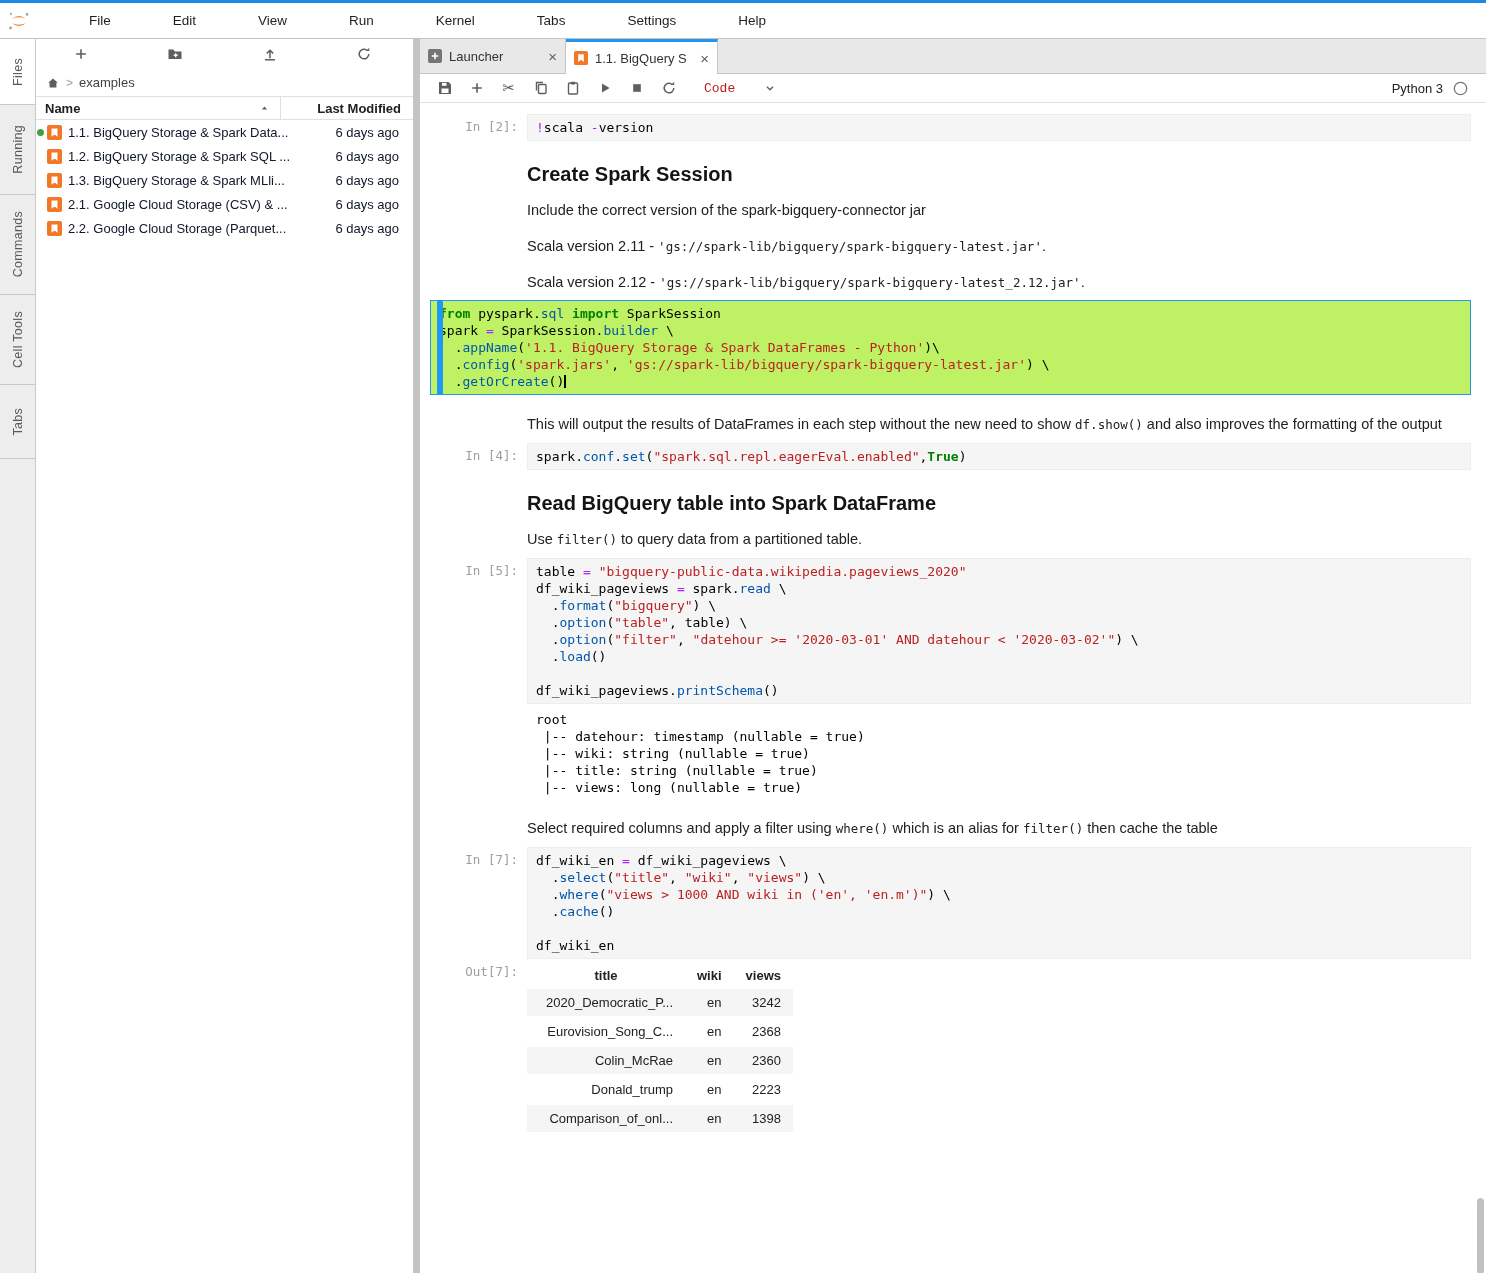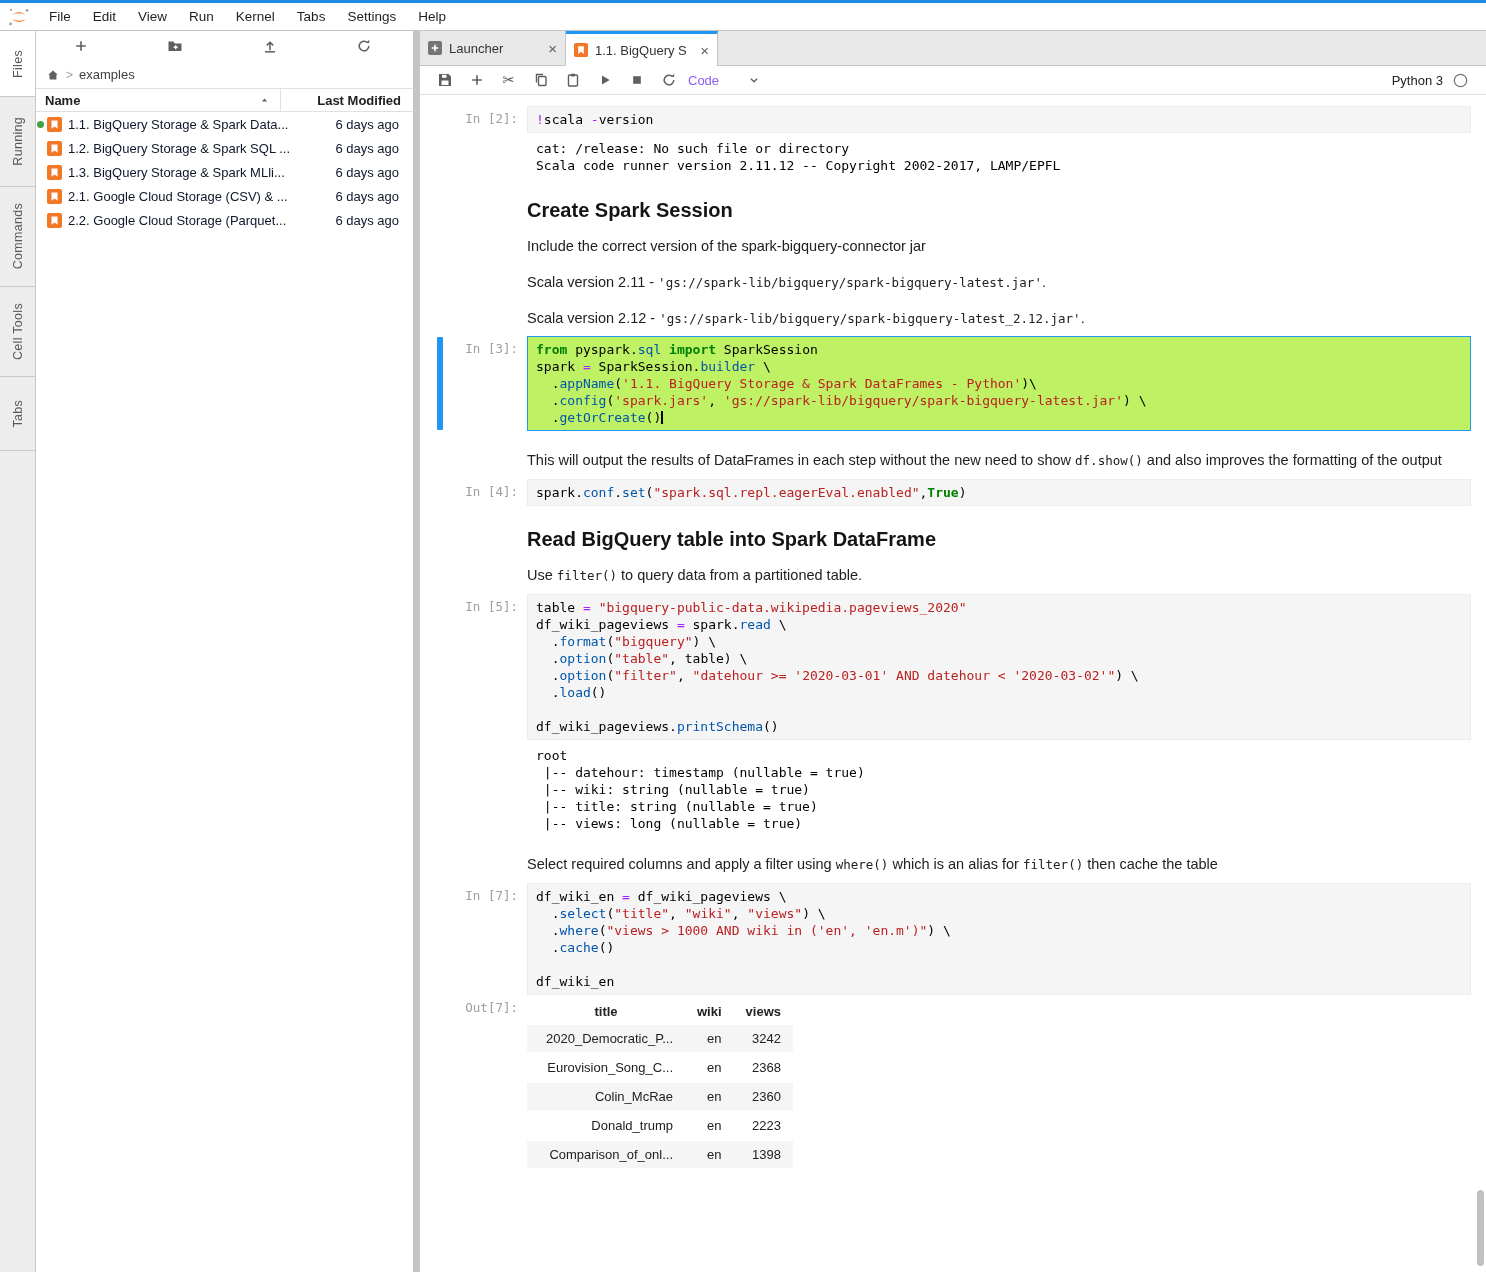--- a/index.html
+++ b/index.html
@@ -1,22 +1,22 @@
 <!DOCTYPE html>
 <html><head>
 <meta charset="utf-8">
 <style>
   * { box-sizing: border-box; }
   html,body { margin:0; width:1486px; height:1273px; overflow:hidden;
     font-family:"Liberation Sans",sans-serif; background:#fff; color:#212121; }
 
   
   .top-accent { height:3px; background:#1e88e5; }
-  .menubar { height:28px; display:flex; align-items:center; background:#fff;
-    border-bottom:1px solid #c4c4c4; }
+  .menubar { height:36px; display:flex; align-items:center; background:#fff;
+    border-bottom:1px solid #c4c4c4;gap:40px; }
   .logo { width:38px; display:flex; justify-content:center; align-items:center; }
   .menu-item { padding:0 11px; font-size:13.5px; color:#1f1f1f; cursor:default; }
 
   .app { display:flex; height:1241px; }
 
   
   .activity-bar { width:36px; background:#ededed; border-right:1px solid #c9c9c9;
     display:flex; flex-direction:column; }
   .vtab { display:flex; align-items:center; justify-content:center;
     border-bottom:1px solid #c9c9c9; }
@@ -59,22 +59,22 @@
     font-size:13px; color:#333; border-right:1px solid #c4c4c4; }
   .tab-label { flex:1; white-space:nowrap; overflow:hidden; }
   .tab.active { background:#fff; border-top:3px solid #2196f3; margin-bottom:-1px;
     z-index:2; width:152px; }
   .close-x { font-size:15px; color:#5f5f5f; line-height:1; }
 
   .nb-toolbar { height:29px; background:#fff; border-bottom:1px solid #e0e0e0;
     display:flex; align-items:center; padding:0 18px 0 12px; gap:7px; }
   .tbtn { width:25px; height:24px; display:flex; align-items:center; justify-content:center;
     color:#5f5f5f; font-size:14px; }
-  .cell-type { display:flex; align-items:center; gap:28px;
-    font-size:13px; color:#8b5cf6; }
+  .cell-type { margin-left:16px; display:flex; align-items:center; gap:28px;
+    font-size:13px; color:#b91c1c;font-family:Liberation Mono, monospace; }
   .tb-spacer { flex:1; }
   .kernel { display:flex; align-items:center; gap:10px; font-size:13px; color:#212121; }
 
   .notebook { flex:1; overflow:hidden; position:relative; padding:8px 0 16px 10px; background:#fff; }
 
   .cell { position:relative; margin:3px 0; }
   .cell-row { display:flex; }
   .prompt { width:97px; min-width:97px; text-align:right; padding:5px 9px 0 0;
     font-family:"DejaVu Sans Mono",monospace; font-size:12.5px; color:#9e9e9e; }
   .editor { flex:1; margin-right:15px; background:#f5f5f5; border:1px solid #ededed; }
@@ -349,40 +349,34 @@
     </div>
 
     <div class="notebook">
         <div class="cell">
           <div class="cell-row">
             <div class="prompt">In [2]:</div>
             <div class="editor">
               <pre class="code-pre"><span class="tok-o">!</span><span>scala </span><span class="tok-o">-</span><span>version</span></pre>
             </div>
           </div>
-          <div class="cell-row output-row">
-            <div class="prompt"></div>
-            <pre class="stream">cat: /release: No such file or directory
-Scala code runner version 2.11.12 -- Copyright 2002-2017, LAMP/EPFL</pre>
-          </div>
         </div>
         <div class="cell">
           <div class="cell-row">
             <div class="prompt"></div>
             <div class="markdown">
               <h2 class="md-h">Create Spark Session</h2>
               <p class="md-p"><span>Include the correct version of the spark-bigquery-connector jar</span></p>
               <p class="md-p"><span>Scala version 2.11 - </span><span class="md-code">'gs://spark-lib/bigquery/spark-bigquery-latest.jar'</span><span>.</span></p>
               <p class="md-p"><span>Scala version 2.12 - </span><span class="md-code">'gs://spark-lib/bigquery/spark-bigquery-latest_2.12.jar'</span><span>.</span></p>
             </div>
           </div>
         </div>
         <div class="cell active">
           <div class="cell-row">
-            <div class="prompt">In [3]:</div>
             <div class="editor">
               <pre class="code-pre"><span class="tok-k">from</span><span> pyspark.</span><span class="tok-p">sql</span><span> </span><span class="tok-k">import</span><span> SparkSession</span>
 <span>spark </span><span class="tok-o">=</span><span> SparkSession.</span><span class="tok-p">builder</span><span> \</span>
 <span>  .</span><span class="tok-p">appName</span><span>(</span><span class="tok-s">'1.1. BigQuery Storage &amp; Spark DataFrames - Python'</span><span>)\</span>
 <span>  .</span><span class="tok-p">config</span><span>(</span><span class="tok-s">'spark.jars'</span><span>, </span><span class="tok-s">'gs://spark-lib/bigquery/spark-bigquery-latest.jar'</span><span>) \</span>
 <span>  .</span><span class="tok-p">getOrCreate</span><span>()</span><span></span><span class="cursor"></span></pre>
             </div>
           </div>
         </div>
         <div class="cell">

